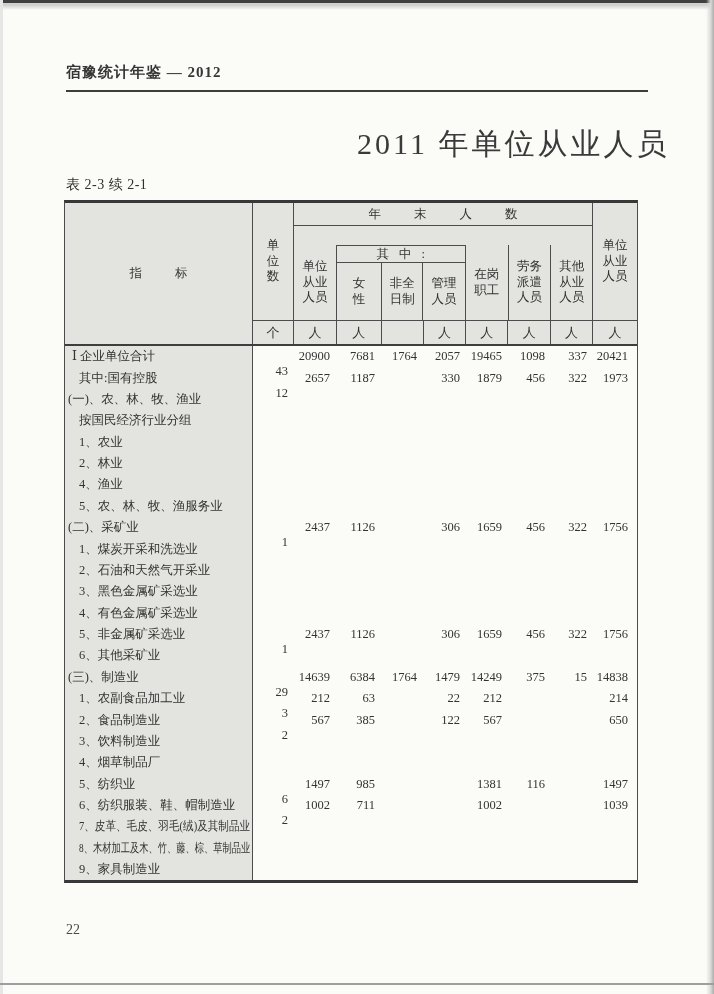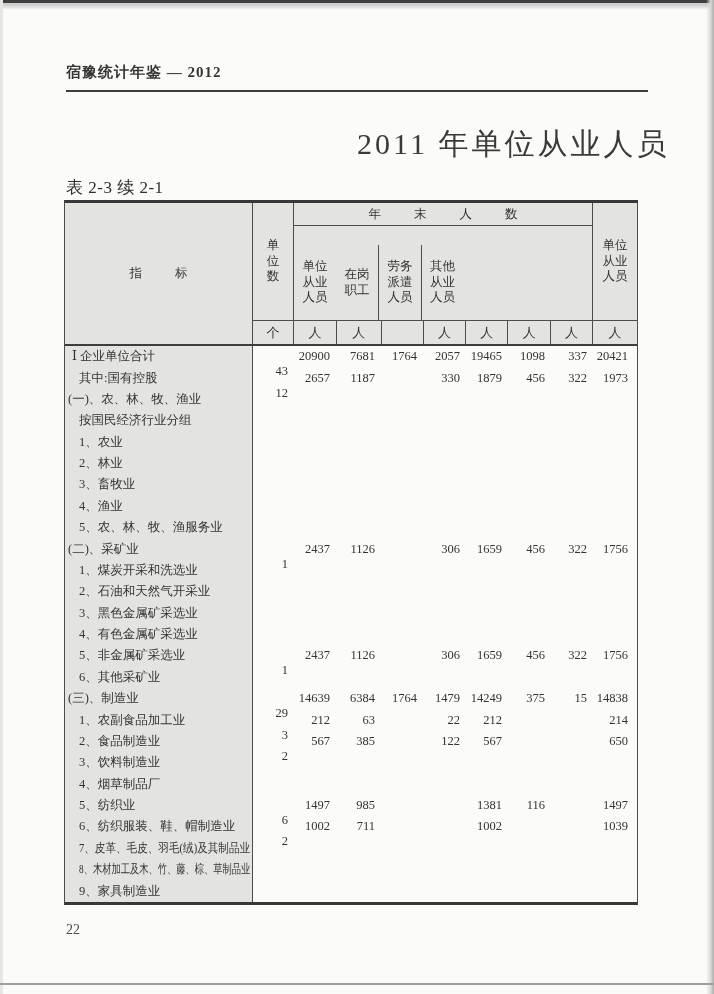--- a/index.html
+++ b/index.html
@@ -16,21 +16,21 @@
   .scan-bottom { position:absolute; left:0; top:983px; width:714px; height:2px; background:#9e9e9e; }
   .scan-right  { position:absolute; top:0; left:706px; width:8px; height:994px;
                  background:linear-gradient(90deg, rgba(255,255,255,0), #d9d9d7 60%, #b4b4b2 90%); }
   .scan-left   { position:absolute; top:0; left:0; width:3px; height:994px; background:#e6e6e4; }
 
   
   .running-head { position:absolute; left:66px; top:63px; font-size:15px; font-weight:bold;
                   letter-spacing:1px; color:#363636; }
   .head-rule    { position:absolute; left:66px; top:90px; width:582px; height:2px; background:#3d3d3d; }
   .doc-title    { position:absolute; left:357px; top:124px; font-size:30px; letter-spacing:3px; color:#3a3a3a; }
-  .table-label  { position:absolute; left:66px; top:176px; font-size:17px; letter-spacing:0.5px; }
+  .table-label  { position:absolute; left:66px; top:176px; font-size:14px; letter-spacing:0.5px; }
   .page-number  { position:absolute; left:66px; top:922px; font-size:14px; color:#4a4a4a; }
 
   
   .yb-table {
     position:absolute; left:64px; top:200px; width:574px;
     border-left:1px solid #4c4c4c; border-right:1px solid #4c4c4c;
     border-top:3px solid #383838; border-bottom:3px solid #383838;
     font-size:12.5px; color:#333;
   }
   .gray { background:#e3e3df; }
@@ -120,20 +120,36 @@
 
       <div class="col-group">
         <div class="banner">
           <span>年末人数</span>
         </div>
         <div class="band"></div>
         <div class="subheads">
           <div class="sh sw0">
             <span class="w2">单位从业人员</span>
           </div>
+          <div class="qz-box">
+            <div class="qz-label">
+              <span>其中:</span>
+            </div>
+            <div class="qz-cols">
+              <div class="sh qw0">
+                <span class="w1">女性</span>
+              </div>
+              <div class="sh qw1">
+                <span class="w2">非全日制</span>
+              </div>
+              <div class="sh qw2">
+                <span class="w2">管理人员</span>
+              </div>
+            </div>
+          </div>
           <div class="sh sw4">
             <span class="w2">在岗职工</span>
           </div>
           <div class="sh sw5 bl">
             <span class="w2">劳务派遣人员</span>
           </div>
           <div class="sh sw6 bl">
             <span class="w2">其他从业人员</span>
           </div>
         </div>
@@ -237,34 +253,20 @@
           <div class="num-cell c2"></div>
           <div class="num-cell c3"></div>
           <div class="num-cell c4"></div>
           <div class="num-cell c5"></div>
           <div class="num-cell c6"></div>
           <div class="num-cell c7"></div>
           <div class="num-cell c8"></div>
         </div>
         <div class="trow">
           <div class="ind-cell ind2">
-            <span>3、畜牧业</span>
-          </div>
-          <div class="num-cell c0"></div>
-          <div class="num-cell c1"></div>
-          <div class="num-cell c2"></div>
-          <div class="num-cell c3"></div>
-          <div class="num-cell c4"></div>
-          <div class="num-cell c5"></div>
-          <div class="num-cell c6"></div>
-          <div class="num-cell c7"></div>
-          <div class="num-cell c8"></div>
-        </div>
-        <div class="trow">
-          <div class="ind-cell ind2">
             <span>4、渔业</span>
           </div>
           <div class="num-cell c0"></div>
           <div class="num-cell c1"></div>
           <div class="num-cell c2"></div>
           <div class="num-cell c3"></div>
           <div class="num-cell c4"></div>
           <div class="num-cell c5"></div>
           <div class="num-cell c6"></div>
           <div class="num-cell c7"></div>

